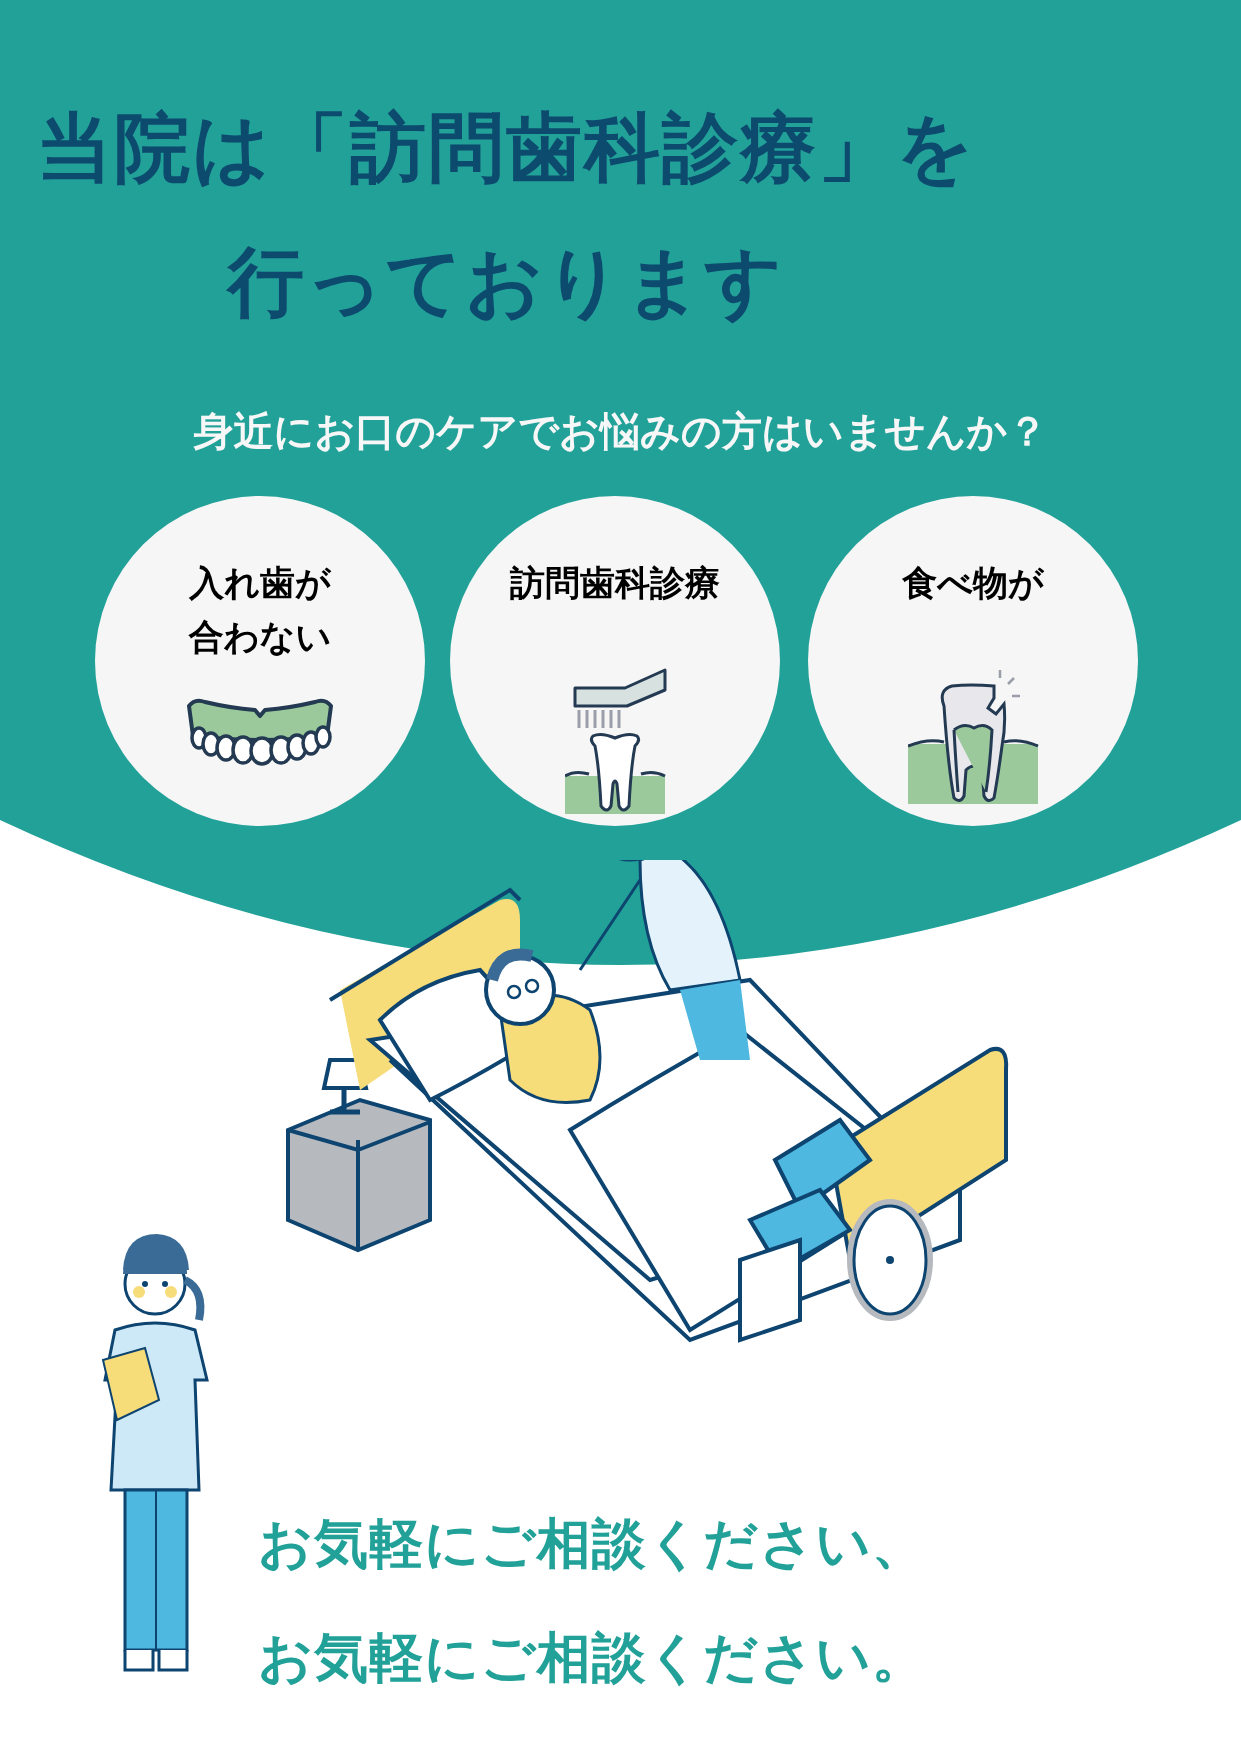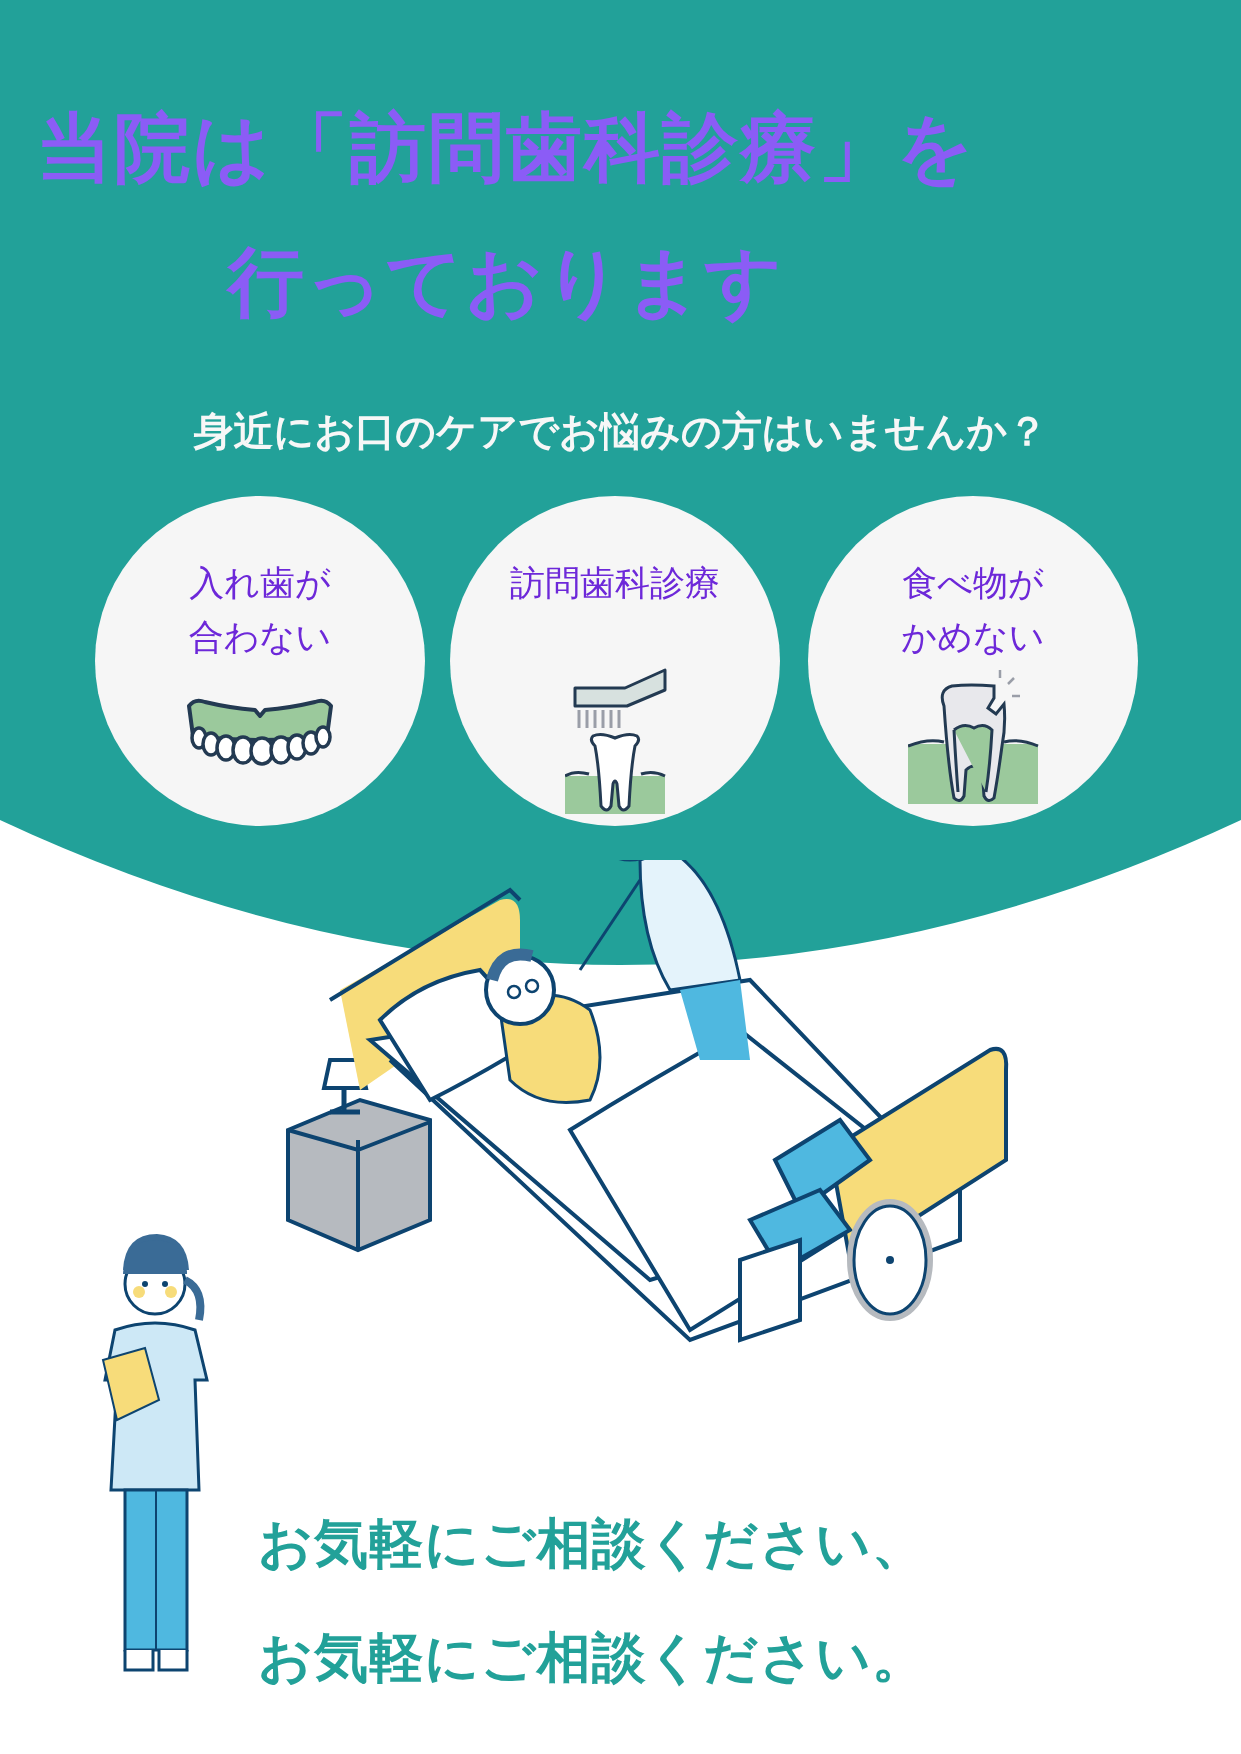--- a/index.html
+++ b/index.html
@@ -1,27 +1,27 @@
 <!DOCTYPE html>
 <html><head>
 <meta charset="utf-8">
 <style>
   html, body { margin:0; padding:0; }
   body { width:1241px; height:1754px; position:relative; overflow:hidden; background:#ffffff;
          font-family:"DejaVu Sans", "Liberation Sans", sans-serif; }
   .hero-bg { position:absolute; left:0; top:0; width:1241px; height:1754px; }
-  .title { position:absolute; left:0; width:1012px; text-align:center; color:#8b5cf6;
+  .title { position:absolute; left:0; width:1012px; text-align:center; color:#0c4a6e;
            font-weight:bold; font-size:76px; letter-spacing:2px; }
   .title.l1 { top:98px; }
   .title.l2 { top:232px; }
   .subtitle { position:absolute; top:404px; left:0; width:1241px; text-align:center;
               color:#f7f7f7; font-weight:bold; font-size:40px; }
   .circle { position:absolute; top:496px; width:330px; height:330px; border-radius:50%; background:#f6f6f6; }
   .circle .ctext { position:absolute; top:60px; left:0; width:100%; text-align:center;
-                   color:#6d28d9; font-weight:normal; font-size:35px; line-height:54px; }
+                   color:#000000; font-weight:bold; font-size:35px; line-height:54px; }
   .circle svg { position:absolute; }
   .closing { position:absolute; left:258px; color:#22a199; font-weight:bold; font-size:54px; letter-spacing:1px; }
   .closing.l1 { top:1508px; }
   .closing.l2 { top:1598px;margin-top:24px; }
   .illus { position:absolute; }
 </style>
 </head>
 <body>
 
 <svg class="hero-bg" viewBox="0 0 1241 1754">
@@ -69,21 +69,20 @@
       </g>
     <rect x="0" y="110" width="100" height="38" fill="#9bc99c"></rect>
     <path d="M0 110 Q10 104 24 108 M76 108 Q88 104 100 110" stroke="#233a52" stroke-width="3" fill="none"></path>
     <path d="M30 80 Q24 74 28 70 Q36 66 50 72 Q64 66 72 70 Q76 74 70 80 Q66 100 64 140 Q58 148 54 140 L52 118 Q50 112 48 118 L46 140 Q42 148 36 140 Q34 100 30 80 Z" fill="#fff" stroke="#233a52" stroke-width="3"></path>
   </svg>
 </div>
 
 <div class="circle" style="left:808px;">
   <div class="ctext">
     <div>食べ物が</div>
-    <div>かめない</div>
   </div>
   <svg style="left:100px;top:170px;" width="140" height="140" viewBox="0 0 140 140">
     <g stroke="#9a9ea8" stroke-width="2.5">
         <line x1="92" y1="4" x2="92" y2="12"></line>
         <line x1="100" y1="18" x2="106" y2="12"></line>
         <line x1="104" y1="30" x2="112" y2="30"></line>
       </g>
     <rect x="0" y="78" width="130" height="60" fill="#9bc99c"></rect>
     <path d="M0 80 Q20 72 36 76 M96 76 Q112 72 130 80" stroke="#233a52" stroke-width="3" fill="none"></path>
     <path d="M36 40 Q30 24 44 20 Q62 18 86 20 L86 32 L80 42 L88 48 L96 38 Q98 60 94 80 Q90 110 86 132 Q80 138 76 130 L74 104 Q66 96 58 104 L56 130 Q52 138 46 132 Q40 100 36 40 Z" fill="#e8e8ec" stroke="#233a52" stroke-width="3"></path>

